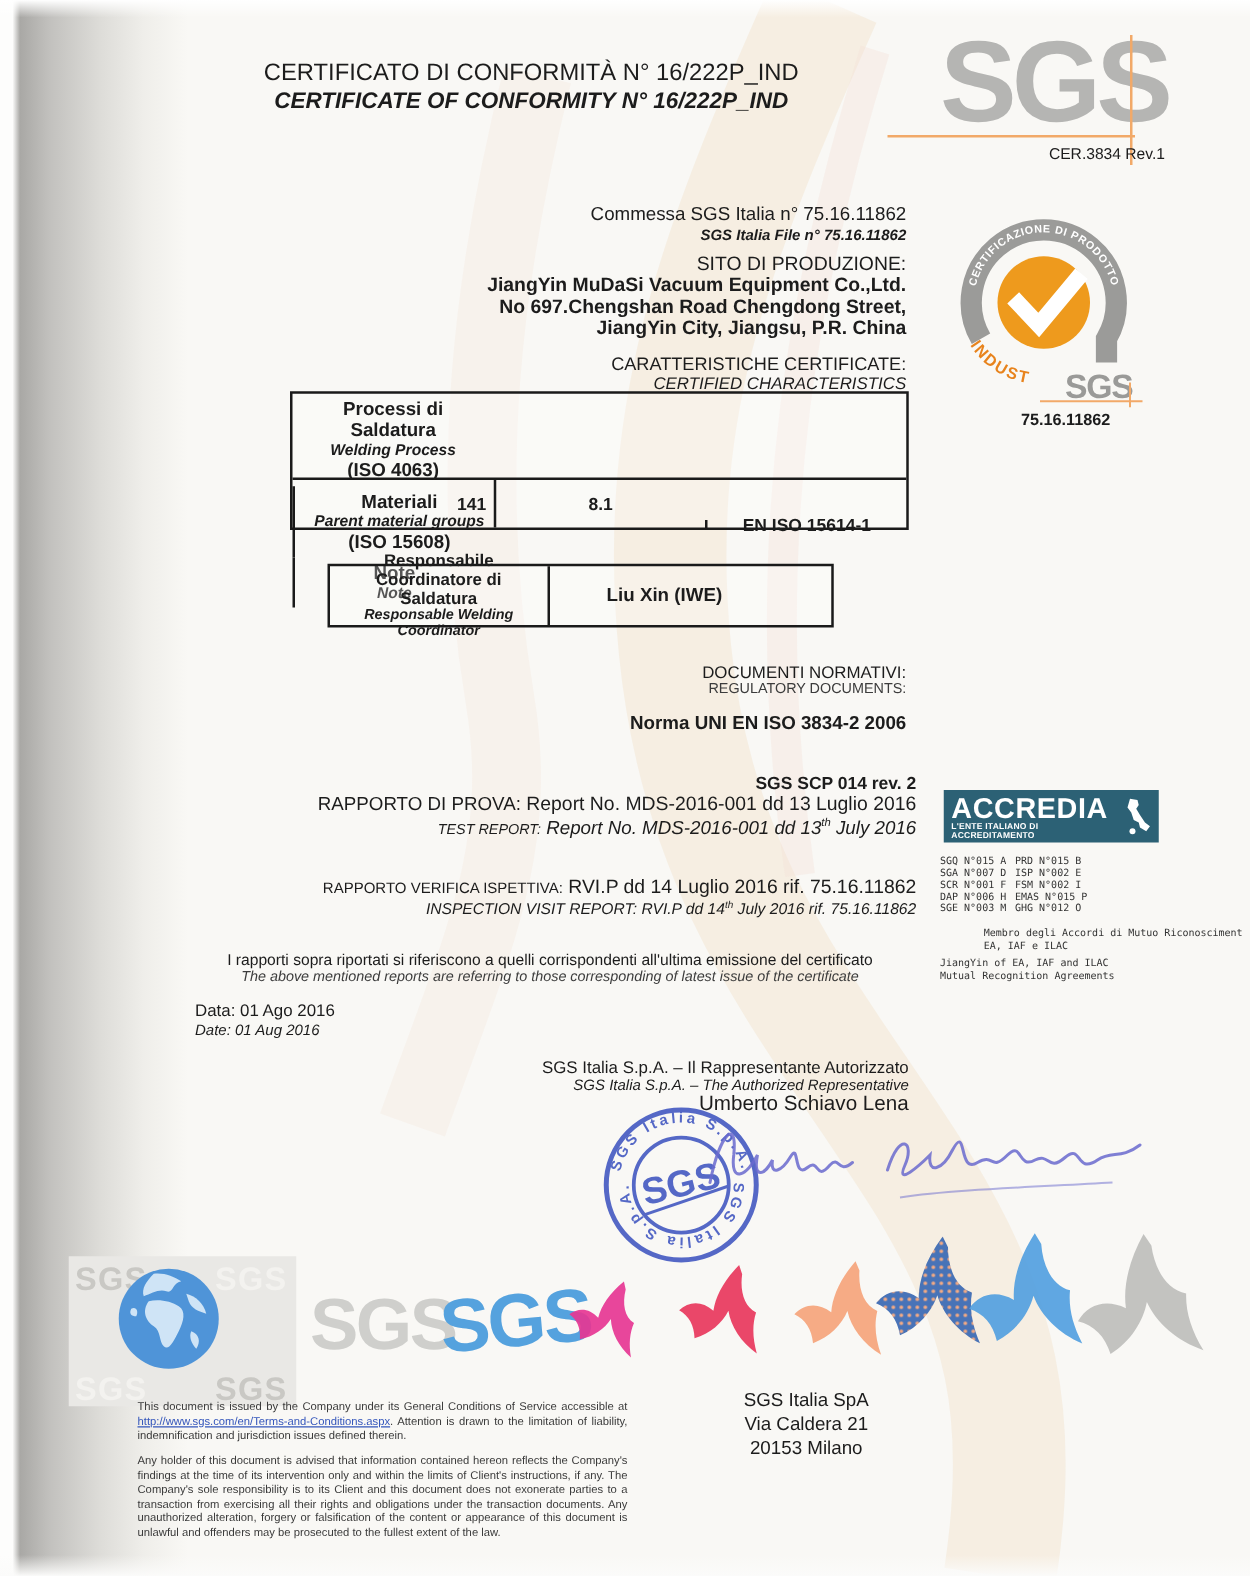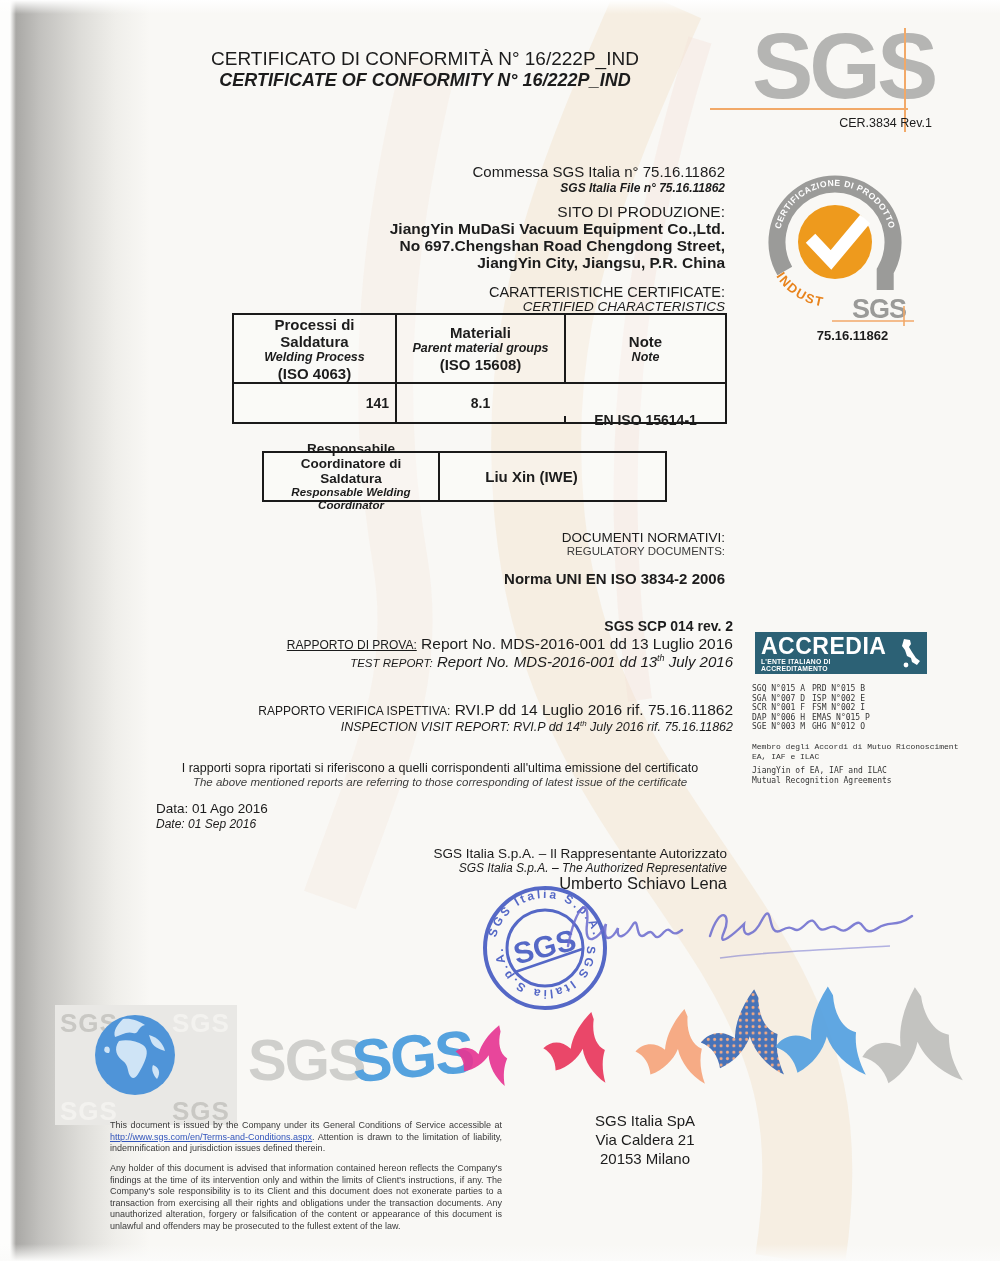--- a/index.html
+++ b/index.html
@@ -83,21 +83,21 @@
     <text font-size="13" font-weight="bold" fill="#e8831c" letter-spacing="1.6" font-family="Liberation Sans, sans-serif">
       <textPath href="#industrialPath" startOffset="0%">INDUSTRIAL</textPath>
     </text>
     <text x="90" y="150" font-size="27" font-weight="bold" fill="#9a9a98" letter-spacing="-1" font-family="Liberation Sans, sans-serif">SGS</text>
     <line x1="70" y1="153" x2="152" y2="153" stroke="#f2a968" stroke-width="1.6"></line>
     <line x1="142" y1="138" x2="142" y2="158" stroke="#f2a968" stroke-width="1.6"></line>
   </svg>
   <div class="abs ctr b" style="left:790px;top:328px;width:125px;font-size:13px;">75.16.11862</div>
 
   <div class="abs tbl" style="left:232px;top:313px;width:491px;">
-    <div class="trow thead" style="height:67px;">
+    <div class="trow thead" style="height:67px;flex-direction:column;">
       <div class="tcell" style="width:161px;">
         <div class="h-title">Processi di Saldatura</div>
         <div class="h-sub">Welding Process</div>
         <div class="h-ref">(ISO 4063)</div>
       </div>
       <div class="tcell" style="width:169px;">
         <div class="h-title">Materiali</div>
         <div class="h-sub">Parent material groups</div>
         <div class="h-ref">(ISO 15608)</div>
       </div>
@@ -123,21 +123,21 @@
     </div>
   </div>
 
   <div class="abs rt" style="left:325px;top:530px;width:400px;font-size:13.5px;">DOCUMENTI NORMATIVI:</div>
   <div class="abs rt" style="left:325px;top:545px;width:400px;font-size:11.5px;color:#3c3c3c;">REGULATORY DOCUMENTS:</div>
   <div class="abs rt b" style="left:325px;top:570px;width:400px;font-size:15px;">Norma UNI EN ISO 3834-2 2006</div>
 
   <div class="abs rt b" style="left:333px;top:618px;width:400px;font-size:14px;">SGS SCP 014 rev. 2</div>
 
   <div class="abs rt" style="left:233px;top:635px;width:500px;font-size:15.5px;">
-    <span style="font-size:12px;text-decoration:underline;">RAPPORTO DI PROVA:</span>
+    <span style="font-size:15px;">RAPPORTO DI PROVA:</span>
     <span>Report No. MDS-2016-001 dd 13 Luglio 2016</span>
   </div>
   <div class="abs rt i" style="left:233px;top:653px;width:500px;font-size:15px;">
     <span style="font-size:11.5px;">TEST REPORT:</span>
     <span>Report No. MDS-2016-001 dd 13</span><sup style="font-size:9px;">th</sup><span> July 2016</span>
   </div>
 
   <div class="abs rt" style="left:233px;top:701px;width:500px;font-size:15.5px;">
     <span style="font-size:12px;">RAPPORTO VERIFICA ISPETTIVA:</span>
     <span>RVI.P dd 14 Luglio 2016 rif. 75.16.11862</span>
@@ -164,34 +164,34 @@
     <div>DAP N°006 H</div>
     <div>SGE N°003 M</div>
   </div>
   <div class="abs mono" style="left:812px;top:684px;font-size:8px;line-height:9.6px;color:#333;">
     <div>PRD N°015 B</div>
     <div>ISP N°002 E</div>
     <div>FSM N°002 I</div>
     <div>EMAS N°015 P</div>
     <div>GHG N°012 O</div>
   </div>
-  <div class="abs mono" style="left:752px;top:742px;font-size:8px;line-height:9.6px;color:#333;font-family:Liberation Mono, monospace;">
+  <div class="abs mono" style="left:787px;top:742px;font-size:8px;line-height:9.6px;color:#333;">
     <div>Membro degli Accordi di Mutuo Riconosciment</div>
     <div>EA, IAF e ILAC</div>
   </div>
   <div class="abs mono" style="left:752px;top:766px;font-size:8px;line-height:9.6px;color:#333;">
     <div>JiangYin of EA, IAF and ILAC</div>
     <div>Mutual Recognition Agreements</div>
   </div>
 
   <div class="abs ctr" style="left:140px;top:761px;width:600px;font-size:12.5px;">I rapporti sopra riportati si riferiscono a quelli corrispondenti  all'ultima emissione del certificato</div>
   <div class="abs ctr i" style="left:140px;top:776px;width:600px;font-size:11.5px;color:#3c3c3c;">The above mentioned reports are referring to those corresponding of  latest issue of the certificate</div>
 
   <div class="abs" style="left:156px;top:801px;font-size:13.5px;">Data: 01 Ago 2016</div>
-  <div class="abs i" style="left:156px;top:817px;font-size:12px;">Date: 01 Sep  2016</div>
+  <div class="abs i" style="left:156px;top:817px;font-size:12px;">Date: 01 Aug  2016</div>
 
   <div class="abs rt" style="left:327px;top:846px;width:400px;font-size:13.5px;">SGS Italia S.p.A. – Il Rappresentante Autorizzato</div>
   <div class="abs rt i" style="left:327px;top:861px;width:400px;font-size:12px;">SGS Italia S.p.A. – The Authorized Representative</div>
   <div class="abs rt" style="left:327px;top:874px;width:400px;font-size:16.5px;">Umberto Schiavo Lena</div>
 
   <svg class="abs" style="left:478px;top:881px;" width="134" height="134" viewBox="-67 -67 134 134" opacity="0.88">
     <defs>
       <path id="stampTop" d="M -50,0 A 50 50 0 1 1 50,0" fill="none"></path>
       <path id="stampBottom" d="M 42,0 A 42 42 0 0 1 -42,0" fill="none"></path>
     </defs>

